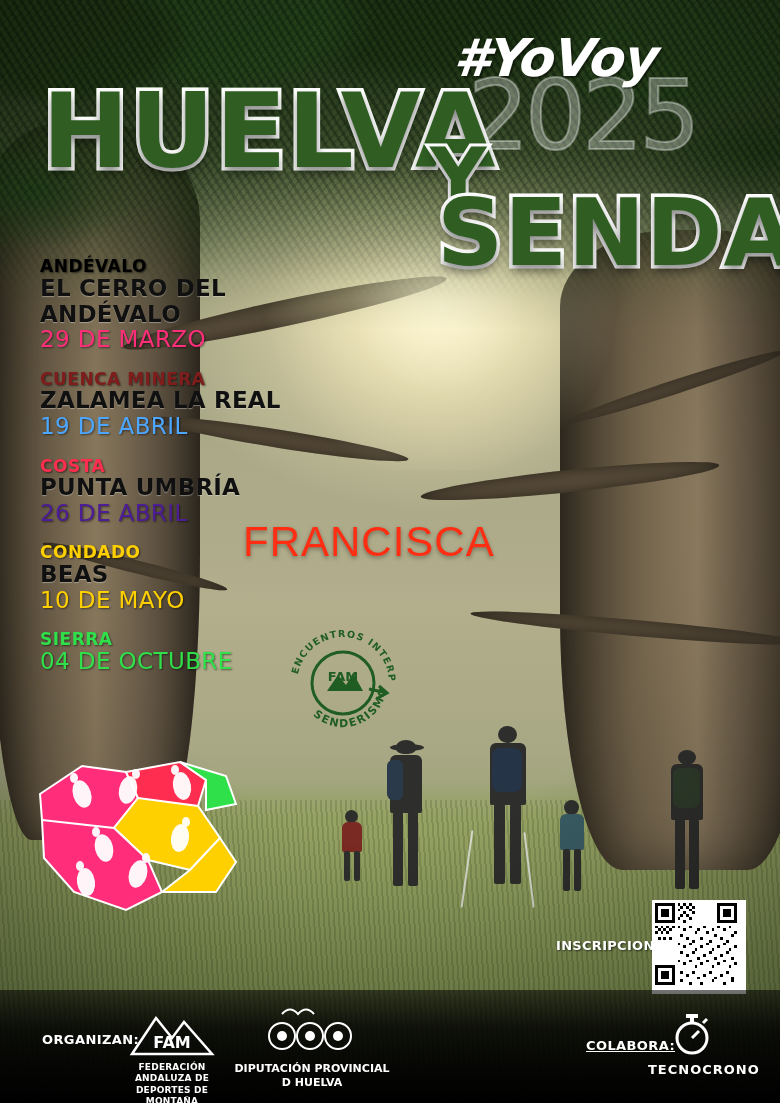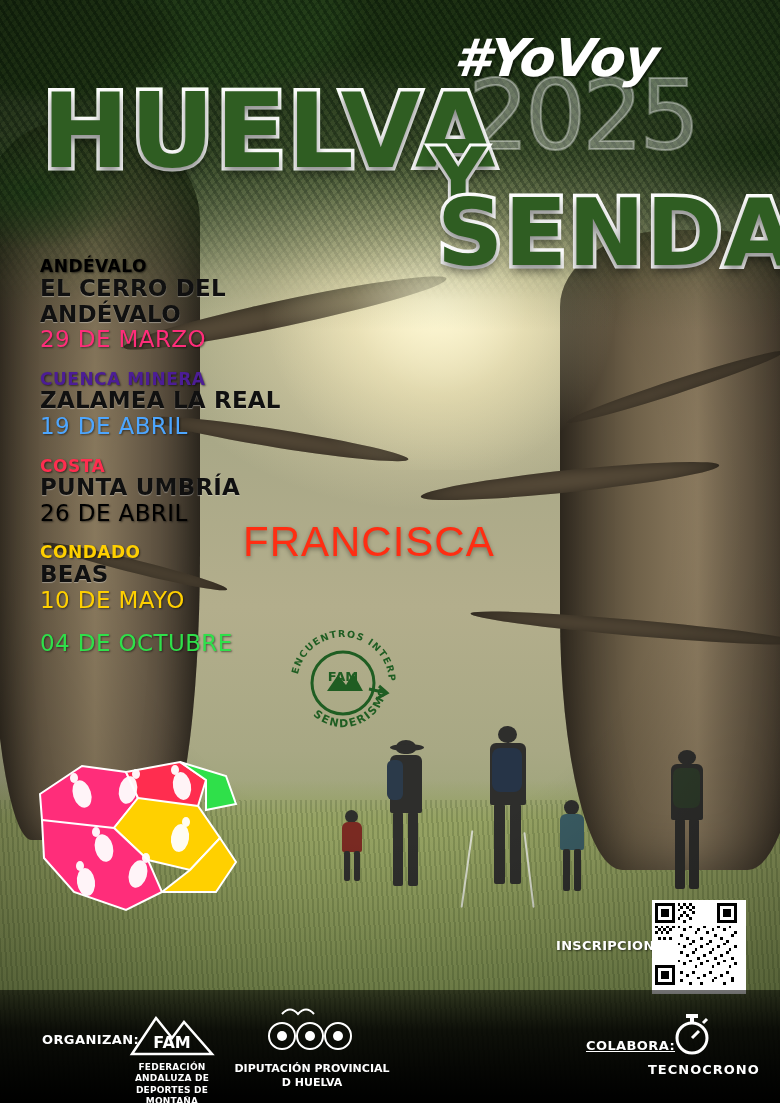--- a/index.html
+++ b/index.html
@@ -275,35 +275,36 @@
     <div class="t-senda">SENDA</div>
   </div>
 
   <div class="events">
     <div class="ev">
       <div class="ev-region" style="color:#000000">ANDÉVALO</div>
       <div class="ev-town">EL CERRO DEL ANDÉVALO</div>
       <div class="ev-date" style="color:#ff2d7a">29 DE MARZO</div>
     </div>
     <div class="ev">
-      <div class="ev-region" style="color:#4c1d95">CUENCA MINERA</div>
+      <div class="ev-region" style="color:#7f1d1d">CUENCA MINERA</div>
       <div class="ev-town">ZALAMEA LA REAL</div>
       <div class="ev-date" style="color:#4da6ff">19 DE ABRIL</div>
     </div>
     <div class="ev">
       <div class="ev-region" style="color:#ff2d4f">COSTA</div>
       <div class="ev-town">PUNTA UMBRÍA</div>
-      <div class="ev-date" style="color:#000000">26 DE ABRIL</div>
+      <div class="ev-date" style="color:#4c1d95">26 DE ABRIL</div>
     </div>
     <div class="ev">
       <div class="ev-region" style="color:#ffd000">CONDADO</div>
       <div class="ev-town">BEAS</div>
       <div class="ev-date" style="color:#ffd000">10 DE MAYO</div>
     </div>
     <div class="ev">
+      <div class="ev-region" style="color:#2fe04a">SIERRA</div>
       <div class="ev-date" style="color:#2fe04a">04 DE OCTUBRE</div>
     </div>
   </div>
 
   <div class="person-name">FRANCISCA</div>
 
   <div class="circ-logo">
     <svg width="120" height="120" viewBox="0 0 120 120" aria-hidden="true">
       <defs>
         <path id="arcTop" d="M 14,60 A 46,46 0 0 1 106,60"></path>

